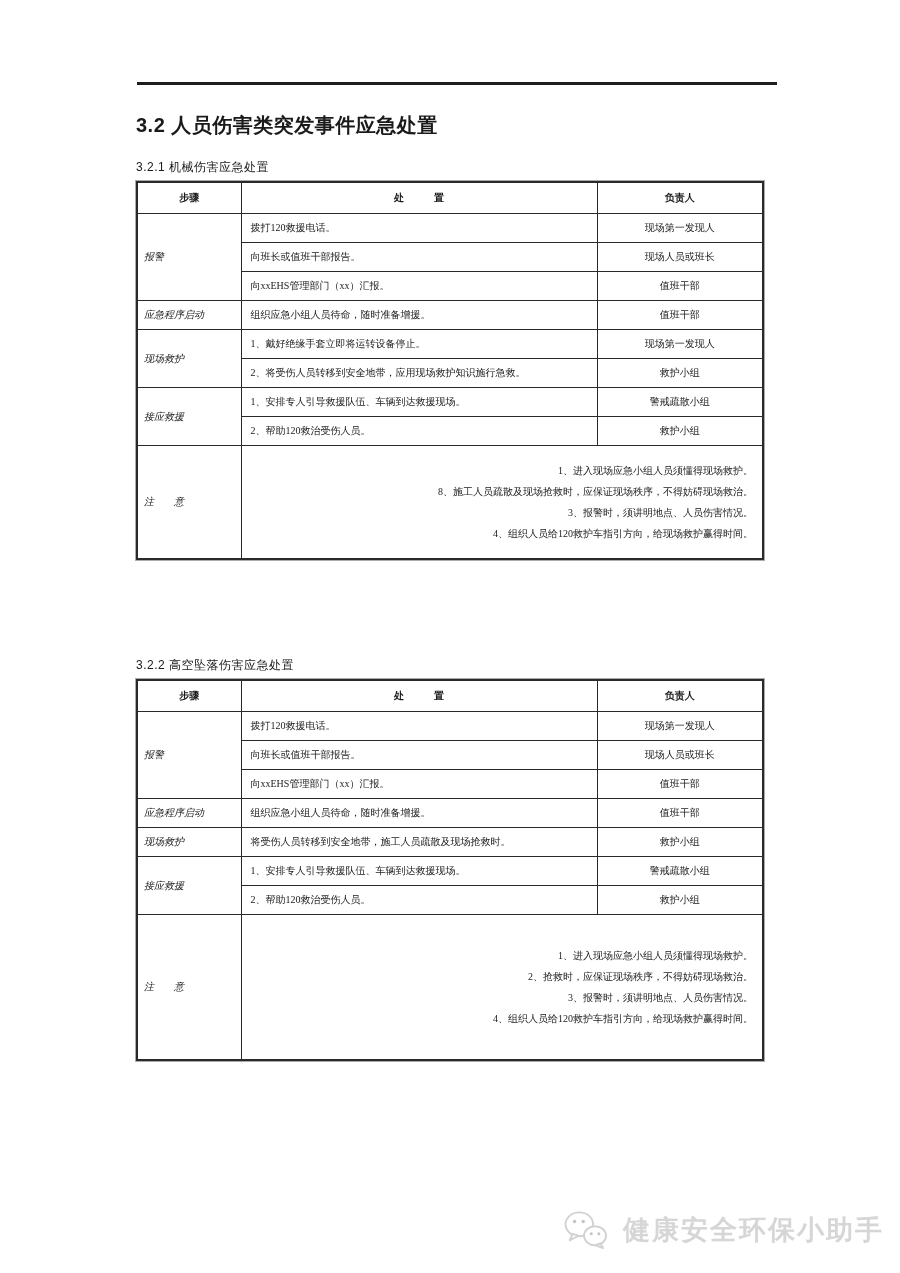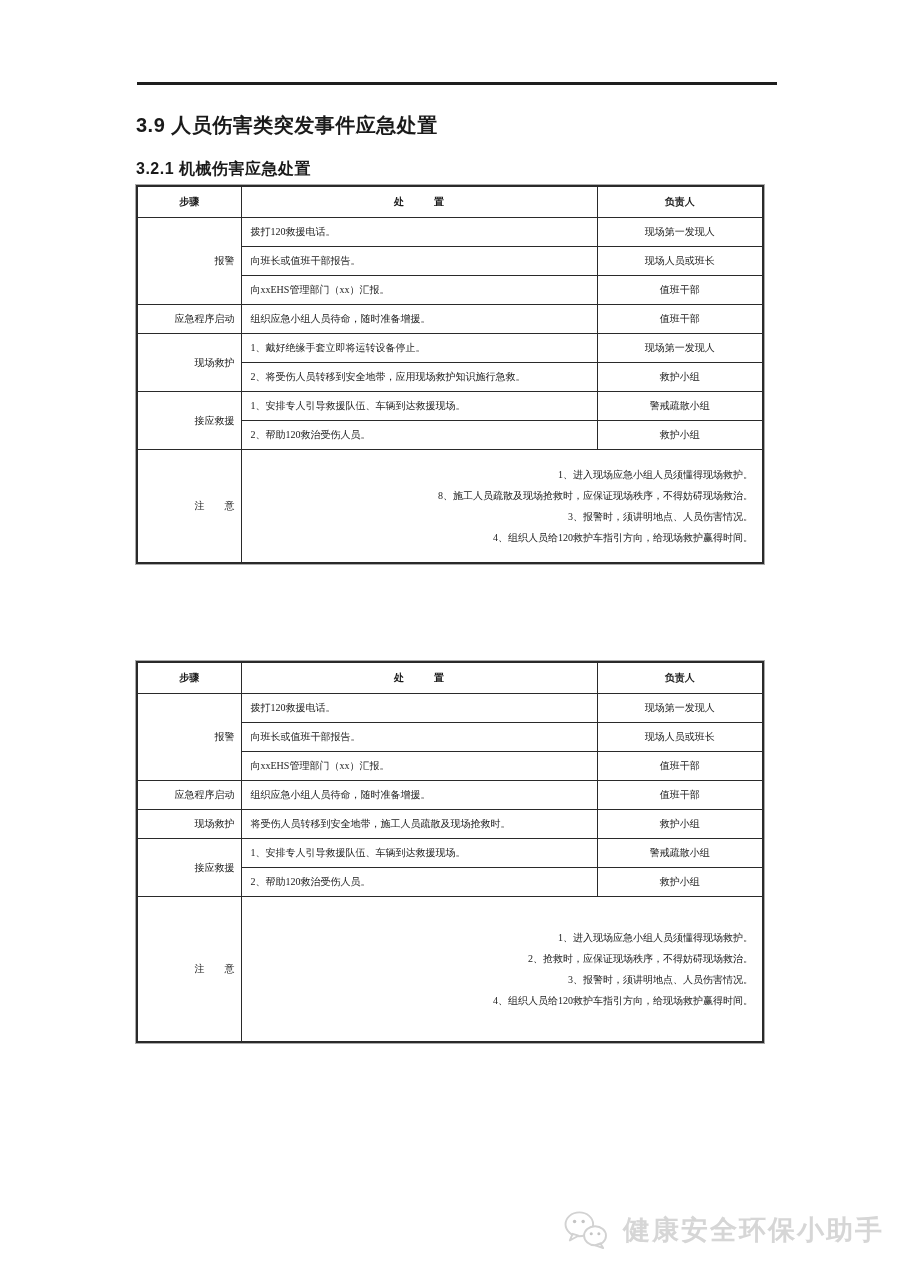--- a/index.html
+++ b/index.html
@@ -23,21 +23,21 @@
     width: 628px;
   }
   .page-title {
     font-family: "Liberation Sans", "DejaVu Sans", sans-serif;
     font-size: 20px; font-weight: bold;
     margin: 0 0 20px 0;
     letter-spacing: 0.5px;
   }
   .section-heading {
     font-family: "Liberation Sans", "DejaVu Sans", sans-serif;
-    font-size: 16px; font-weight: bold;
+    font-size: 12px; font-weight: normal;
     margin: 0 0 5px 0;
     letter-spacing: 0.5px;
   }
   .section-2 { margin-top: 97px; }
   table.proc-table {
     width: 626px;
     border-collapse: collapse;
     table-layout: fixed;
     border: 2px solid #2a2a2a;
     outline: 1px solid #ababab;
@@ -50,21 +50,21 @@
     font-size: 10px;
     line-height: 20px;
     padding: 4px 6px;
     overflow: hidden;
   }
   .proc-table th {
     font-weight: bold;
     text-align: center;
     padding: 5px 6px;
   }
-  .proc-table td.step-cell  { text-align: right; vertical-align: middle; }
+  .proc-table td.step-cell  { text-align: left; vertical-align: middle; font-style: italic; }
   .proc-table td.action-cell { text-align: left; padding-left: 9px; padding-right: 8px; }
   .proc-table td.owner-cell  { text-align: center; vertical-align: middle; }
   .proc-table td.note-cell   { text-align: right; padding: 14px 9px; vertical-align: middle; }
   .section-2 .proc-table td.note-cell { padding-top: 30px; padding-bottom: 30px; }
   .note-line { line-height: 21px; white-space: nowrap; }
   .watermark {
     position: absolute;
     top: 1210px; right: 16px;
     display: flex; align-items: center; gap: 14px;
     font-family: "Liberation Sans", "DejaVu Sans", sans-serif;
@@ -76,21 +76,21 @@
     user-select: none;
   }
   .watermark svg { display: block; }
 </style>
 </head>
 <body>
 
 <div class="top-rule"></div>
 
 <div class="content">
-  <h1 class="page-title">3.9 人员伤害类突发事件应急处置</h1>
+  <h1 class="page-title">3.2 人员伤害类突发事件应急处置</h1>
 
   <section class="section-1">
     <h2 class="section-heading">3.2.1 机械伤害应急处置</h2>
     <table class="proc-table">
       <colgroup>
           <col class="c-step">
           <col class="c-act">
           <col class="c-owner">
         </colgroup>
       <thead>
@@ -144,20 +144,21 @@
               <div class="note-line">8、施工人员疏散及现场抢救时，应保证现场秩序，不得妨碍现场救治。</div>
               <div class="note-line">3、报警时，须讲明地点、人员伤害情况。</div>
               <div class="note-line">4、组织人员给120救护车指引方向，给现场救护赢得时间。</div>
             </td>
           </tr>
         </tbody>
     </table>
   </section>
 
   <section class="section-2">
+    <h2 class="section-heading">3.2.2 高空坠落伤害应急处置</h2>
     <table class="proc-table">
       <colgroup>
           <col class="c-step">
           <col class="c-act">
           <col class="c-owner">
         </colgroup>
       <thead>
           <tr>
             <th>步骤</th>
             <th>处　　　置</th>

